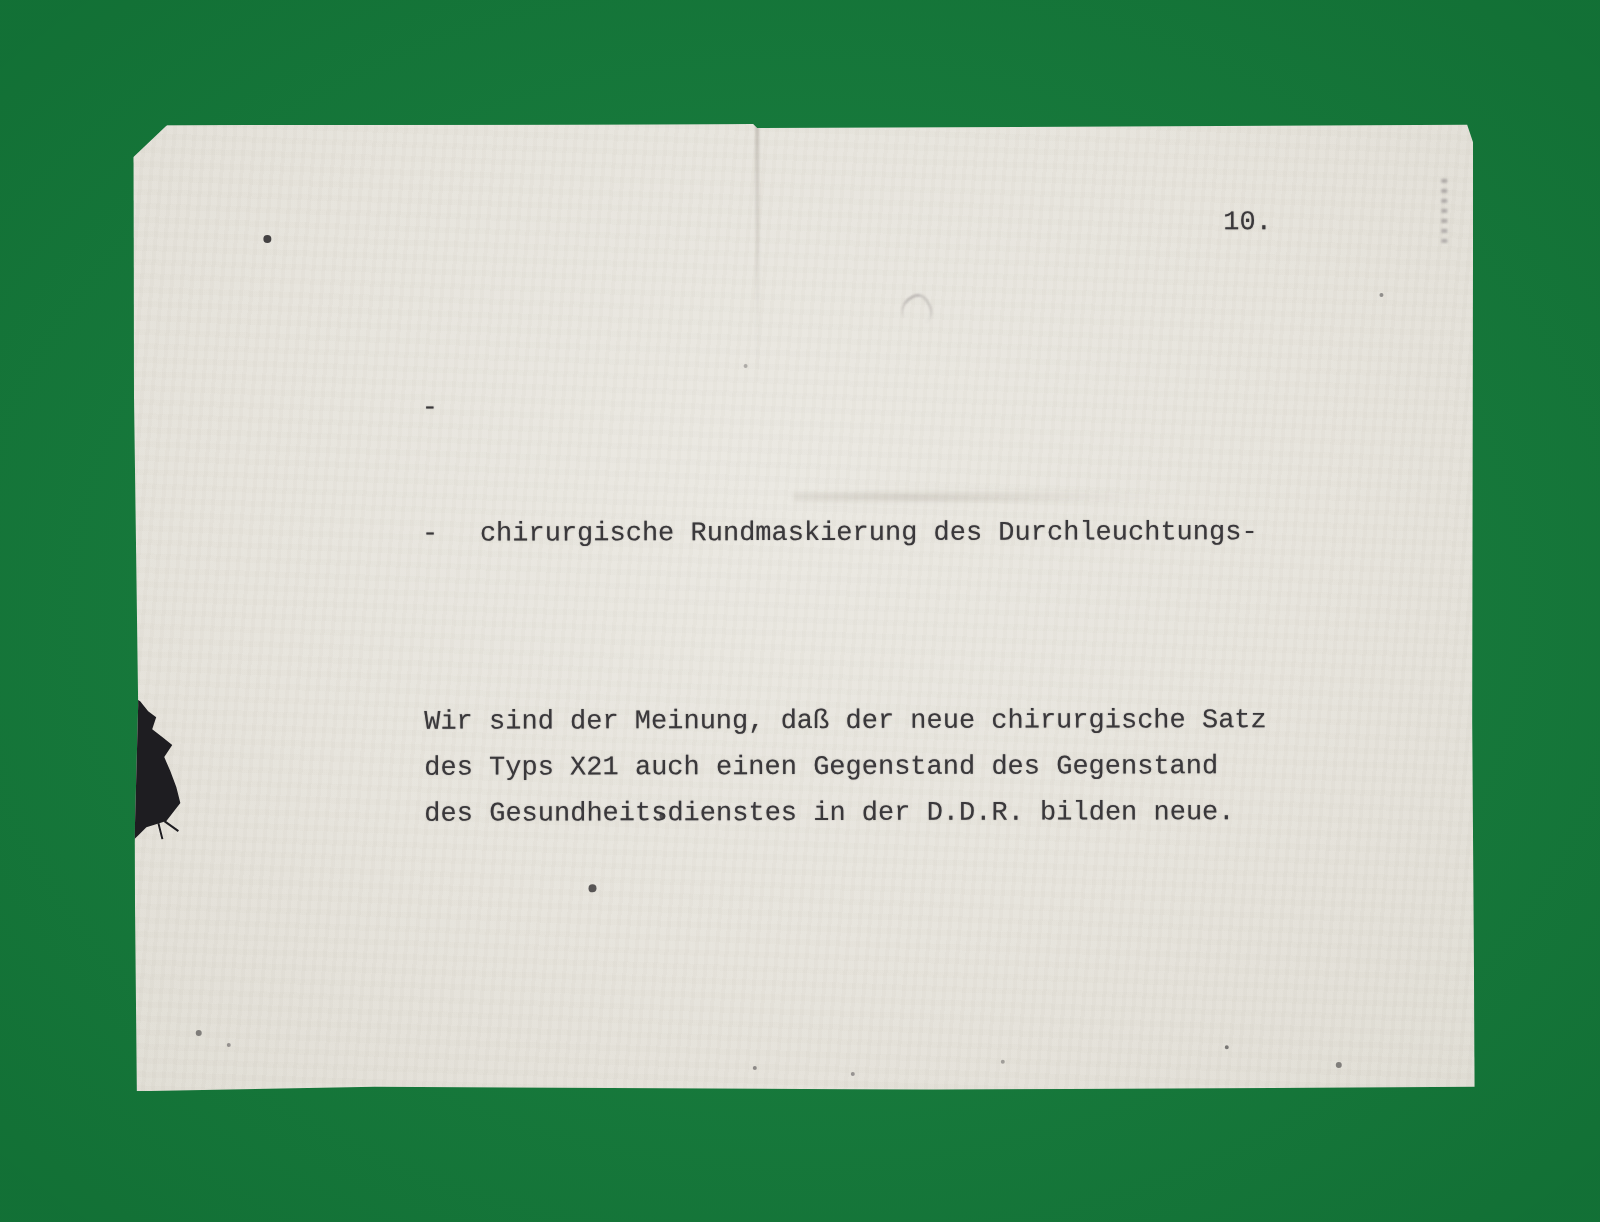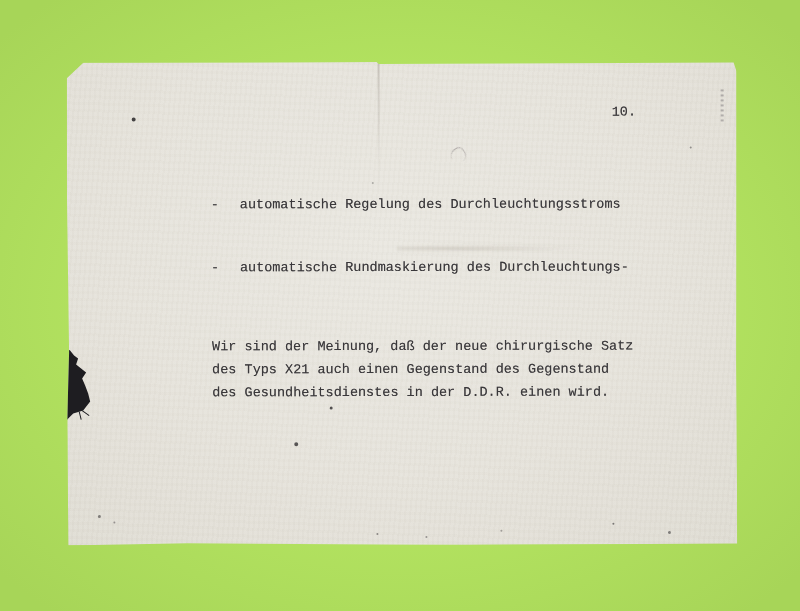--- a/index.html
+++ b/index.html
@@ -5,21 +5,21 @@
   html, body {
     margin: 0;
     padding: 0;
     background: #2a292e;
   }
   .stage {
     position: relative;
     width: 800px;
     height: 611px;
     overflow: hidden;
-    background: #bef264;
+    background: #15803d;
     font-family: "Liberation Mono", "DejaVu Sans Mono", monospace;
   }
   
   .stage::after {
     content: "";
     position: absolute;
     inset: 0;
     pointer-events: none;
     background: radial-gradient(ellipse at 50% 50%, rgba(255,255,255,0.03), rgba(0,0,0,0.12) 95%);
   }
@@ -119,21 +119,21 @@
     font-size: 13.5px;
     line-height: 22.5px;
     white-space: pre;
     text-shadow: 0 0 0.6px rgba(58,56,59,0.55);
   }
   .page-number { left: 545px; top: 40px; }
   .bullet-item { display: flex; }
   .bullet-1 { left: 144px; top: 132px; }
   .bullet-2 { left: 144px; top: 195px; }
   .bullet-marker { width: 29px; flex: 0 0 29px; }
-  .paragraph { left: 145px; top: 273px; line-height: 23px; }
+  .paragraph { left: 145px; top: 288px; line-height: 23px; }
 </style>
 </head>
 <body>
 
 <div class="stage">
   <div class="paper">
 
     <div class="crease-vertical"></div>
     <div class="crease-horizontal"></div>
     <div class="specks"></div>
@@ -142,24 +142,24 @@
 
     <svg class="tear" width="30" height="80" viewBox="0 0 30 80">
       <path d="M0,0 L5,3 L9,8 L13,11 L11,17 L16,21 L21,25 L17,31 L20,38 L23,46 L25,54 L18,63 L8,66 L4,70 L0,74 Z" fill="#1e1d21"></path>
       <path d="M17,63 L24,68 M14,64 L16,72" stroke="#1e1d21" stroke-width="1" fill="none"></path>
     </svg>
 
     <div class="typewritten page-number">10.</div>
 
     <div class="typewritten bullet-item bullet-1">
       <span class="bullet-marker">-</span>
-      <span><span>automatische Regelung des Durchleuchtungsstroms</span><br></span>
+      <span><br></span>
     </div>
 
     <div class="typewritten bullet-item bullet-2">
       <span class="bullet-marker">-</span>
-      <span><span>automatische Rundmaskierung des Durchleuchtungs-</span><br></span>
+      <span><span>chirurgische Rundmaskierung des Durchleuchtungs-</span><br></span>
     </div>
 
-    <div class="typewritten paragraph"><span>Wir sind der Meinung, daß der neue chirurgische Satz</span><br><span>des Typs X21 auch einen Gegenstand des Gegenstand</span><br><span>des Gesundheitsdienstes in der D.D.R. einen wird.</span></div>
+    <div class="typewritten paragraph"><span>Wir sind der Meinung, daß der neue chirurgische Satz</span><br><span>des Typs X21 auch einen Gegenstand des Gegenstand</span><br><span>des Gesundheitsdienstes in der D.D.R. bilden neue.</span></div>
 
   </div>
 </div>
 
 </body></html>

